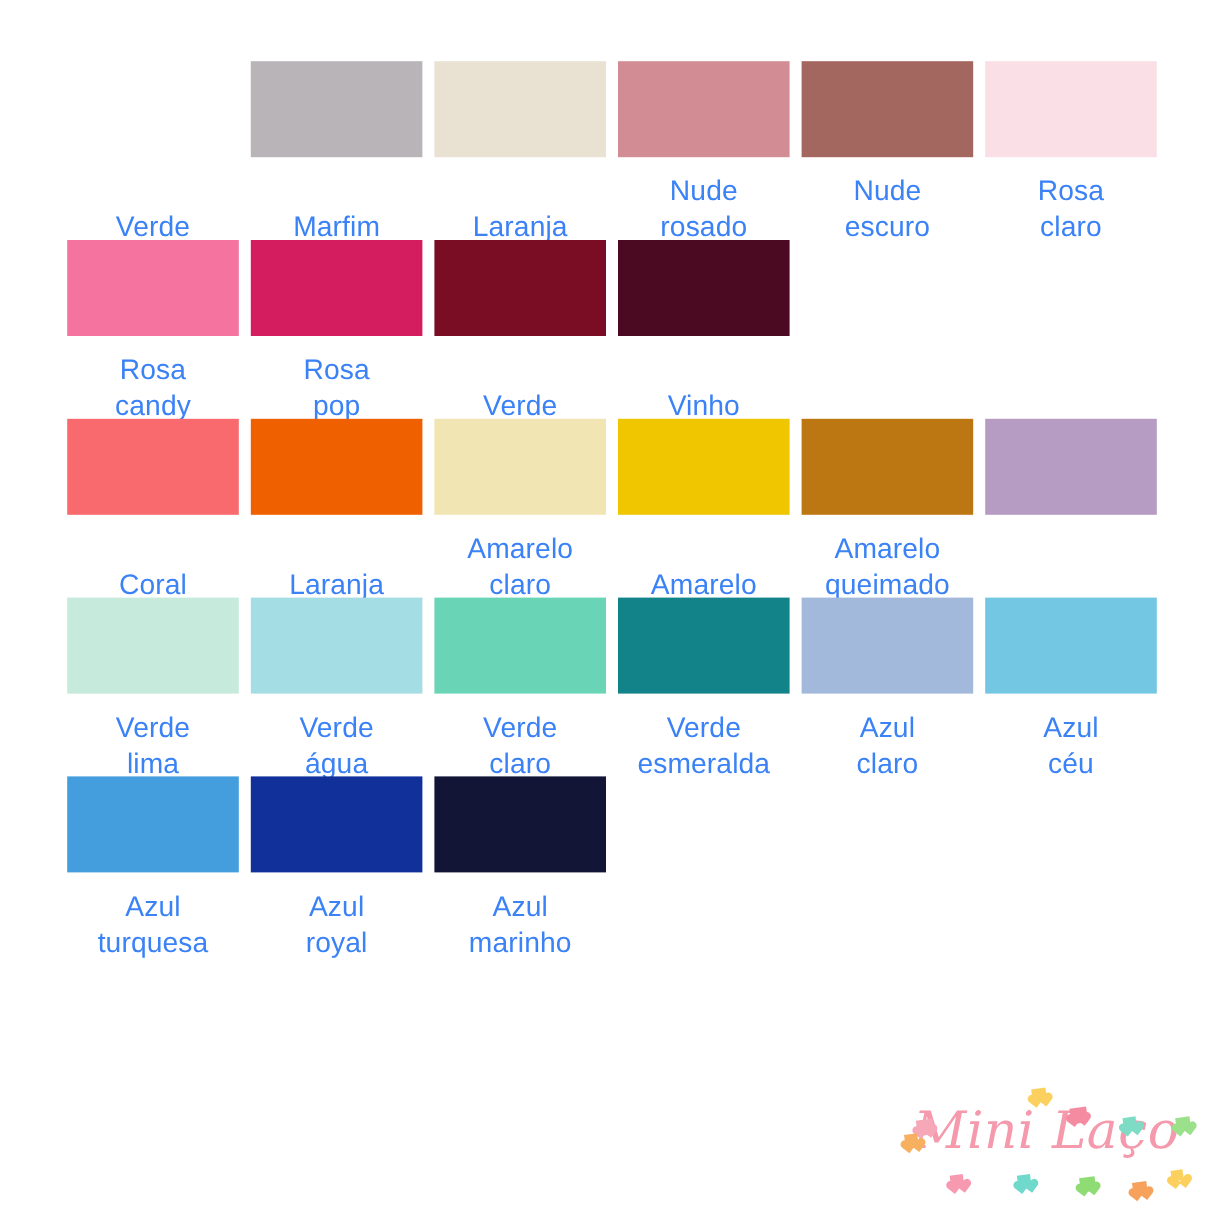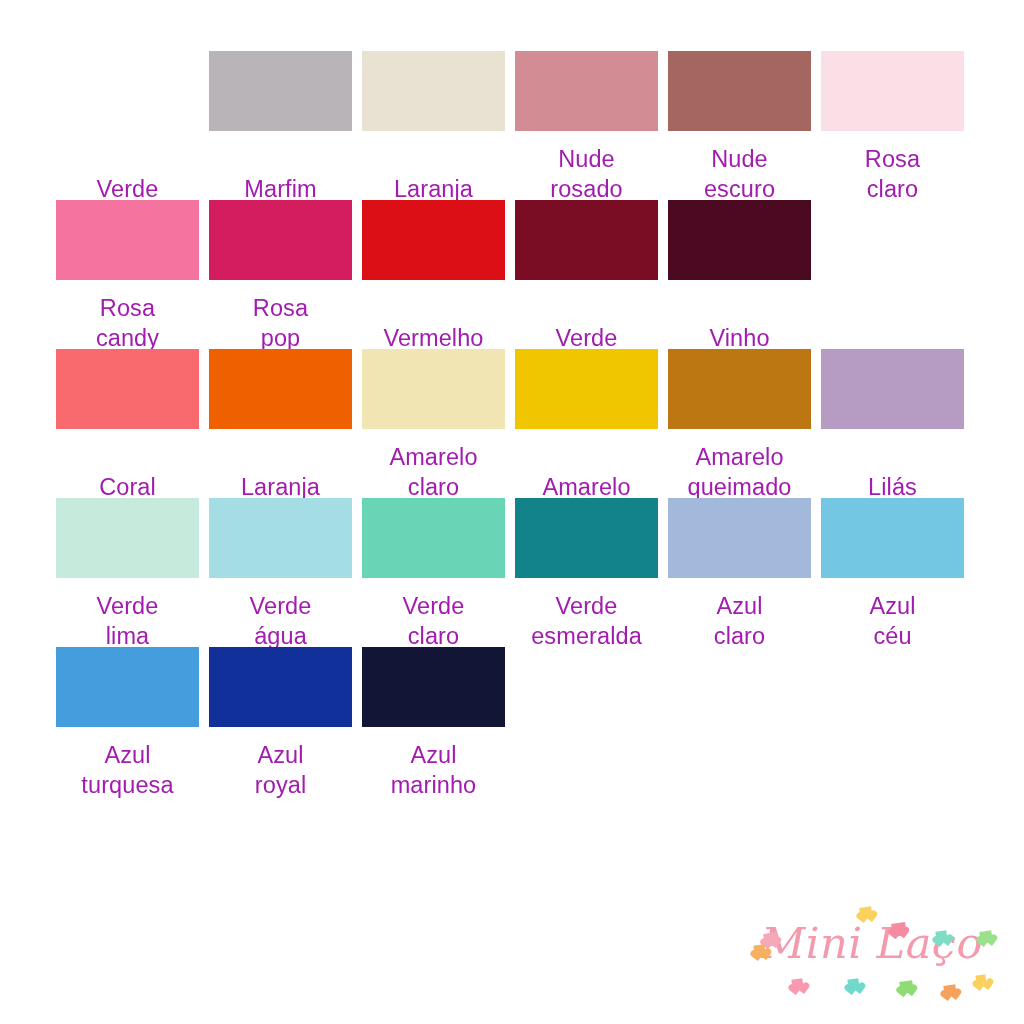--- a/index.html
+++ b/index.html
@@ -43,21 +43,21 @@
     height: 80px;
     display: block;
   }
 
   .swatch-label {
     height: 69px;
     display: flex;
     align-items: flex-start;
     justify-content: center;
     text-align: center;
-    color: #a21caf;
+    color: #3b82f6;
     font-size: 23.5px;
     line-height: 30px;
     letter-spacing: 0.1px;
     padding-top: 13px;
     box-sizing: border-box;
     white-space: pre-line;
     font-weight: 400;
   }
   
   .swatch-label.single {
@@ -143,24 +143,20 @@
         <div class="swatch-chip" style="background: rgb(244, 116, 159);"></div>
         <div class="swatch-label">Rosa
 candy</div>
       </div>
       <div class="swatch-cell">
         <div class="swatch-chip" style="background: rgb(212, 29, 95);"></div>
         <div class="swatch-label">Rosa
 pop</div>
       </div>
       <div class="swatch-cell">
-        <div class="swatch-chip" style="background: rgb(220, 14, 22);"></div>
-        <div class="swatch-label single">Vermelho</div>
-      </div>
-      <div class="swatch-cell">
         <div class="swatch-chip" style="background: rgb(122, 12, 36);"></div>
         <div class="swatch-label single">Verde</div>
       </div>
       <div class="swatch-cell">
         <div class="swatch-chip" style="background: rgb(76, 10, 34);"></div>
         <div class="swatch-label single">Vinho</div>
       </div>
     </div>
     <div class="palette-row">
       <div class="swatch-cell">
@@ -180,21 +176,20 @@
         <div class="swatch-chip" style="background: rgb(239, 198, 0);"></div>
         <div class="swatch-label single">Amarelo</div>
       </div>
       <div class="swatch-cell">
         <div class="swatch-chip" style="background: rgb(188, 119, 19);"></div>
         <div class="swatch-label">Amarelo
 queimado</div>
       </div>
       <div class="swatch-cell">
         <div class="swatch-chip" style="background: rgb(182, 156, 195);"></div>
-        <div class="swatch-label single">Lilás</div>
       </div>
     </div>
     <div class="palette-row">
       <div class="swatch-cell">
         <div class="swatch-chip" style="background: rgb(198, 234, 219);"></div>
         <div class="swatch-label">Verde
 lima</div>
       </div>
       <div class="swatch-cell">
         <div class="swatch-chip" style="background: rgb(165, 221, 228);"></div>

